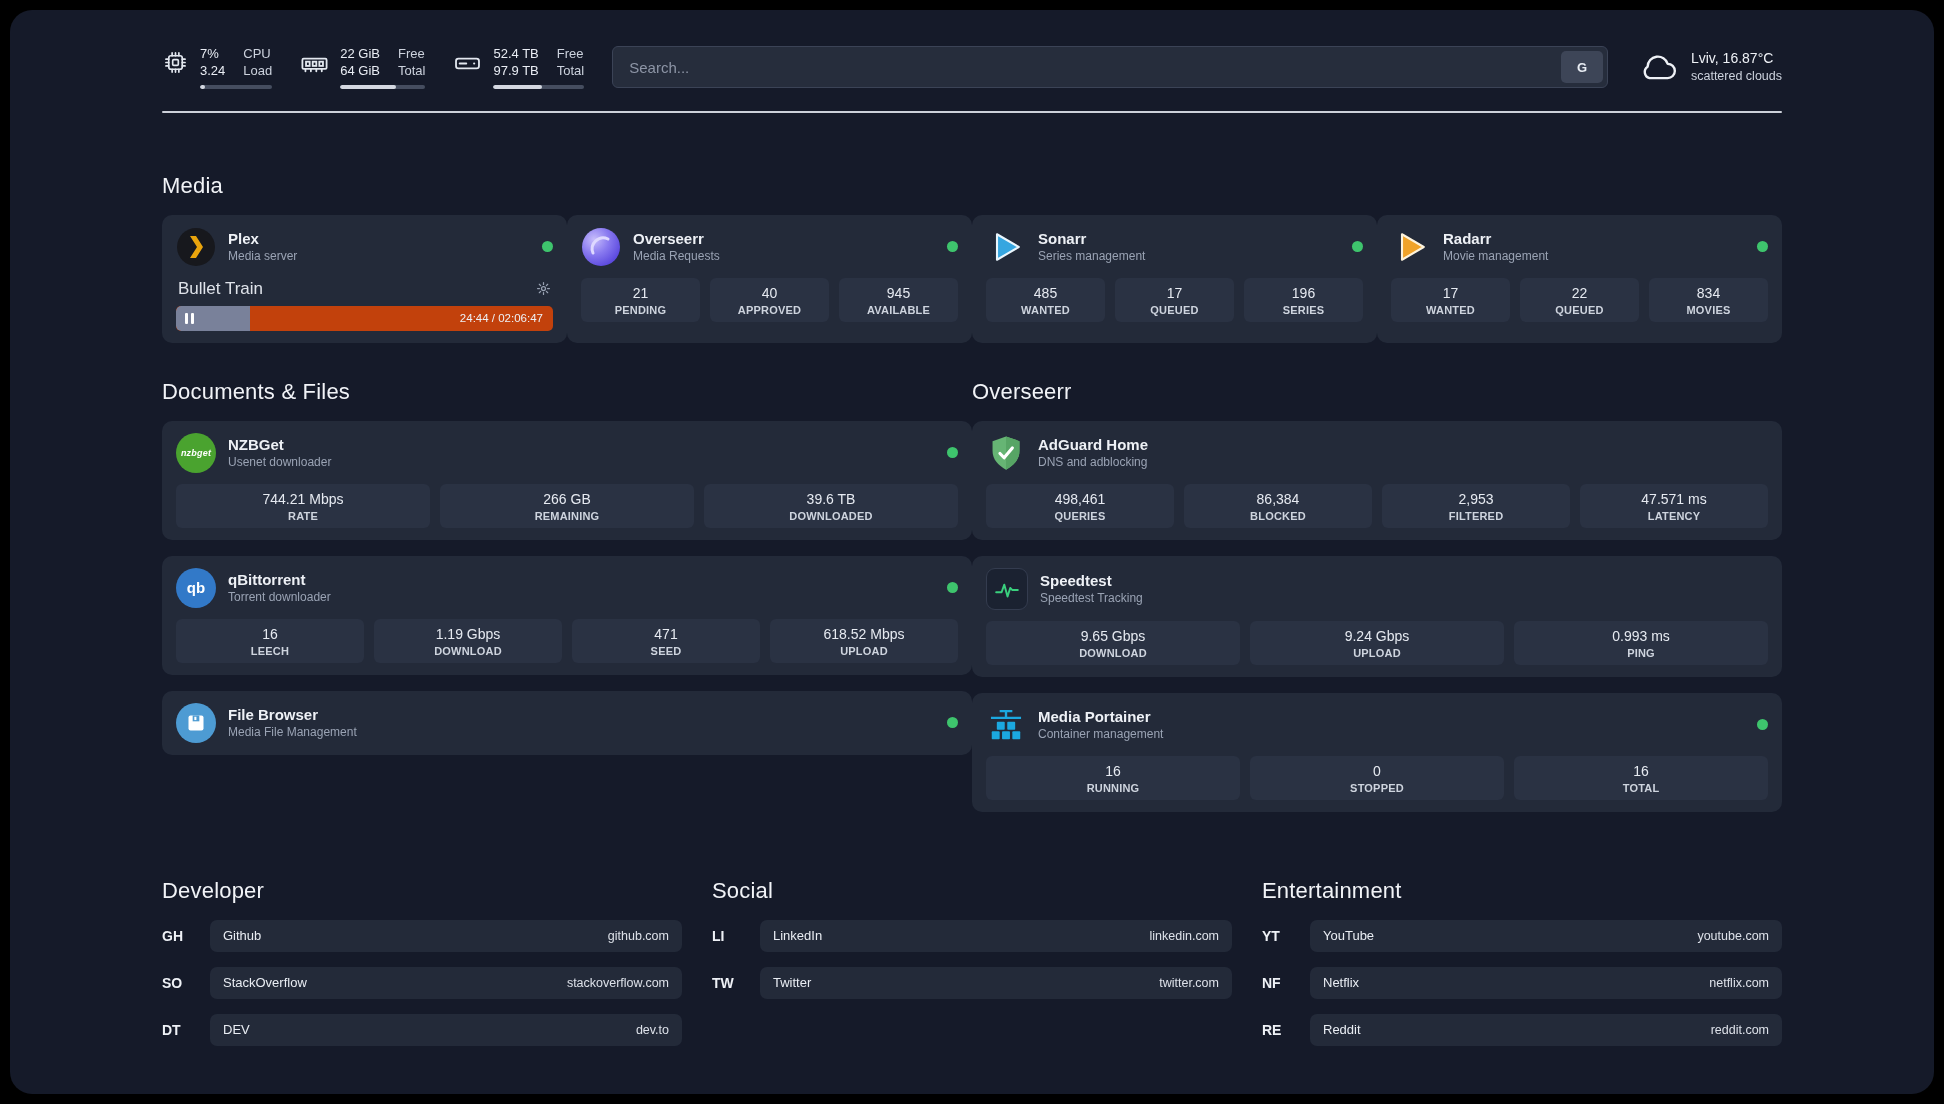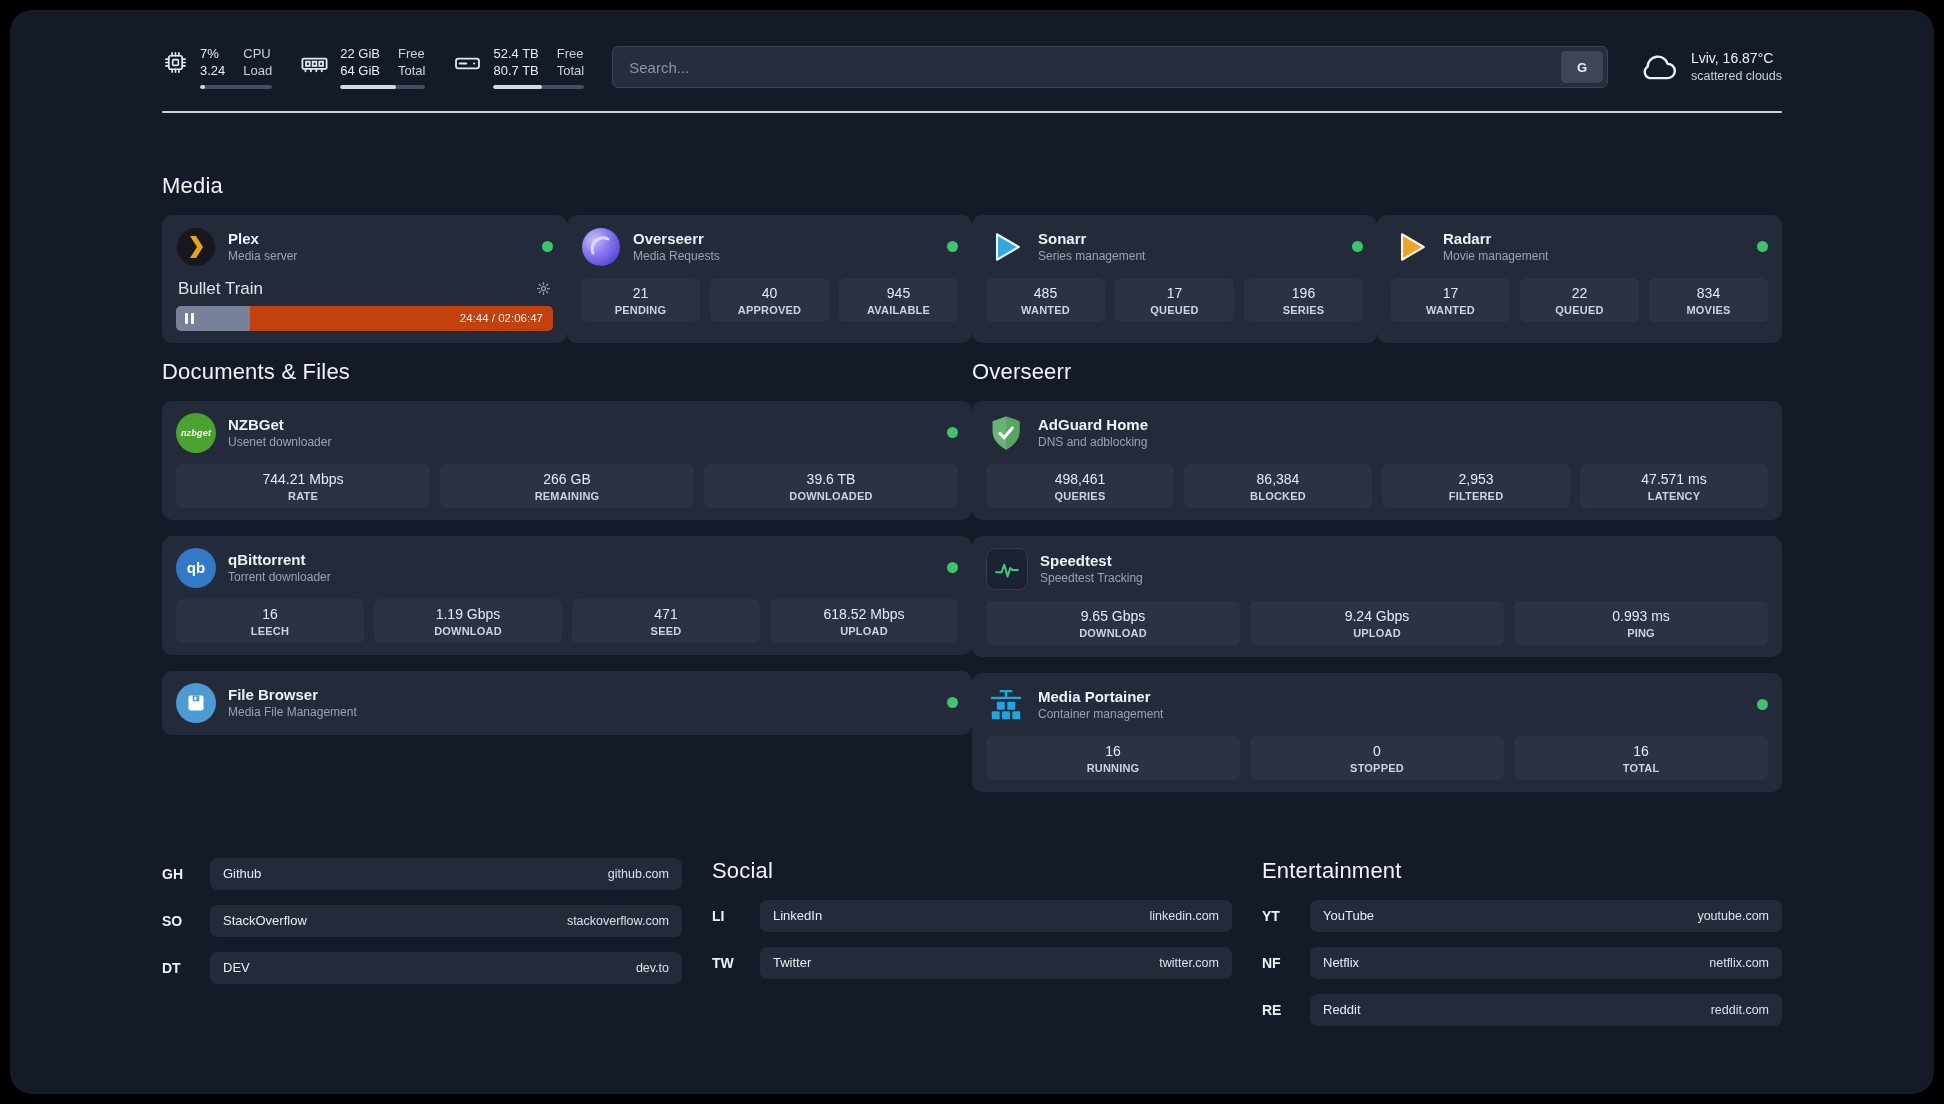--- a/index.html
+++ b/index.html
@@ -57,21 +57,21 @@
   
   .player-head{display:flex;justify-content:space-between;align-items:center;margin:12px 2px 7px;}
   .player-title{font-size:17px;color:#dfe3ea;}
   .gear{display:flex;cursor:pointer;}
   .player-bar{position:relative;height:25px;background:#c2410c;border-radius:5px;display:flex;align-items:center;overflow:hidden;}
   .player-fill{position:absolute;left:0;top:0;bottom:0;background:#79819a;border-radius:5px 0 0 5px;}
   .pause{display:inline-flex;gap:3px;margin-left:9px;position:relative;z-index:1;}
   .pause i{width:3px;height:11px;background:#fff;border-radius:1px;}
   .ptime{margin-left:auto;margin-right:10px;font-size:11.5px;color:#eef1f6;position:relative;z-index:1;}
 
-  .twocol{display:grid;grid-template-columns:1fr 1fr;margin-top:16px;}
+  .twocol{display:grid;grid-template-columns:1fr 1fr;margin-top:36px;}
   .colstack .card{margin-bottom:16px;}
   .colstack .card:last-child{margin-bottom:0;}
 
   
   .plex-bg{background:transparent;}
   .nzbget-bg{background:#4aa living32f;}
   .nzbget-bg{background:#4aa32f;}
   .nzb-text{font-size:9px;font-weight:700;font-style:italic;color:#fff;letter-spacing:.2px;}
   .qb-bg{background:#3279c8;}
   .qb-text{font-size:15px;font-weight:700;color:#fff;}
@@ -153,21 +153,21 @@
           <svg width="29" height="29" viewBox="0 0 24 24" fill="none" stroke="currentColor" stroke-width="1.5" stroke-linecap="round">
             <rect x="2.5" y="8" width="19" height="8" rx="2"></rect>
             <circle cx="17.5" cy="12" r="0.9" fill="currentColor" stroke="none"></circle>
             <path d="M5.5 12h5.5"></path>
           </svg>
         </span>
         <div class="sys-body">
           <div class="sys-row">
             <div class="sys-col sys-nums">
               <span>52.4 TB</span>
-              <span>80.7 TB</span>
+              <span>97.9 TB</span>
             </div>
             <div class="sys-col sys-labels">
               <span>Free</span>
               <span>Total</span>
             </div>
           </div>
           <div class="sys-bar">
               <i style="width: 54%;"></i>
             </div>
         </div>
@@ -510,20 +510,21 @@
               <div class="l">TOTAL</div>
             </div>
           </div>
         </div>
       </div>
     </div>
 
     <div class="bookmarks">
 
       <div>
+        <h2 class="sec-title">Developer</h2>
         <div class="bm-row">
           <span class="bm-abbr">GH</span>
           <a class="bm-pill">
             <span class="bm-name">Github</span>
             <span class="bm-url">github.com</span>
           </a>
         </div>
         <div class="bm-row">
           <span class="bm-abbr">SO</span>
           <a class="bm-pill">

